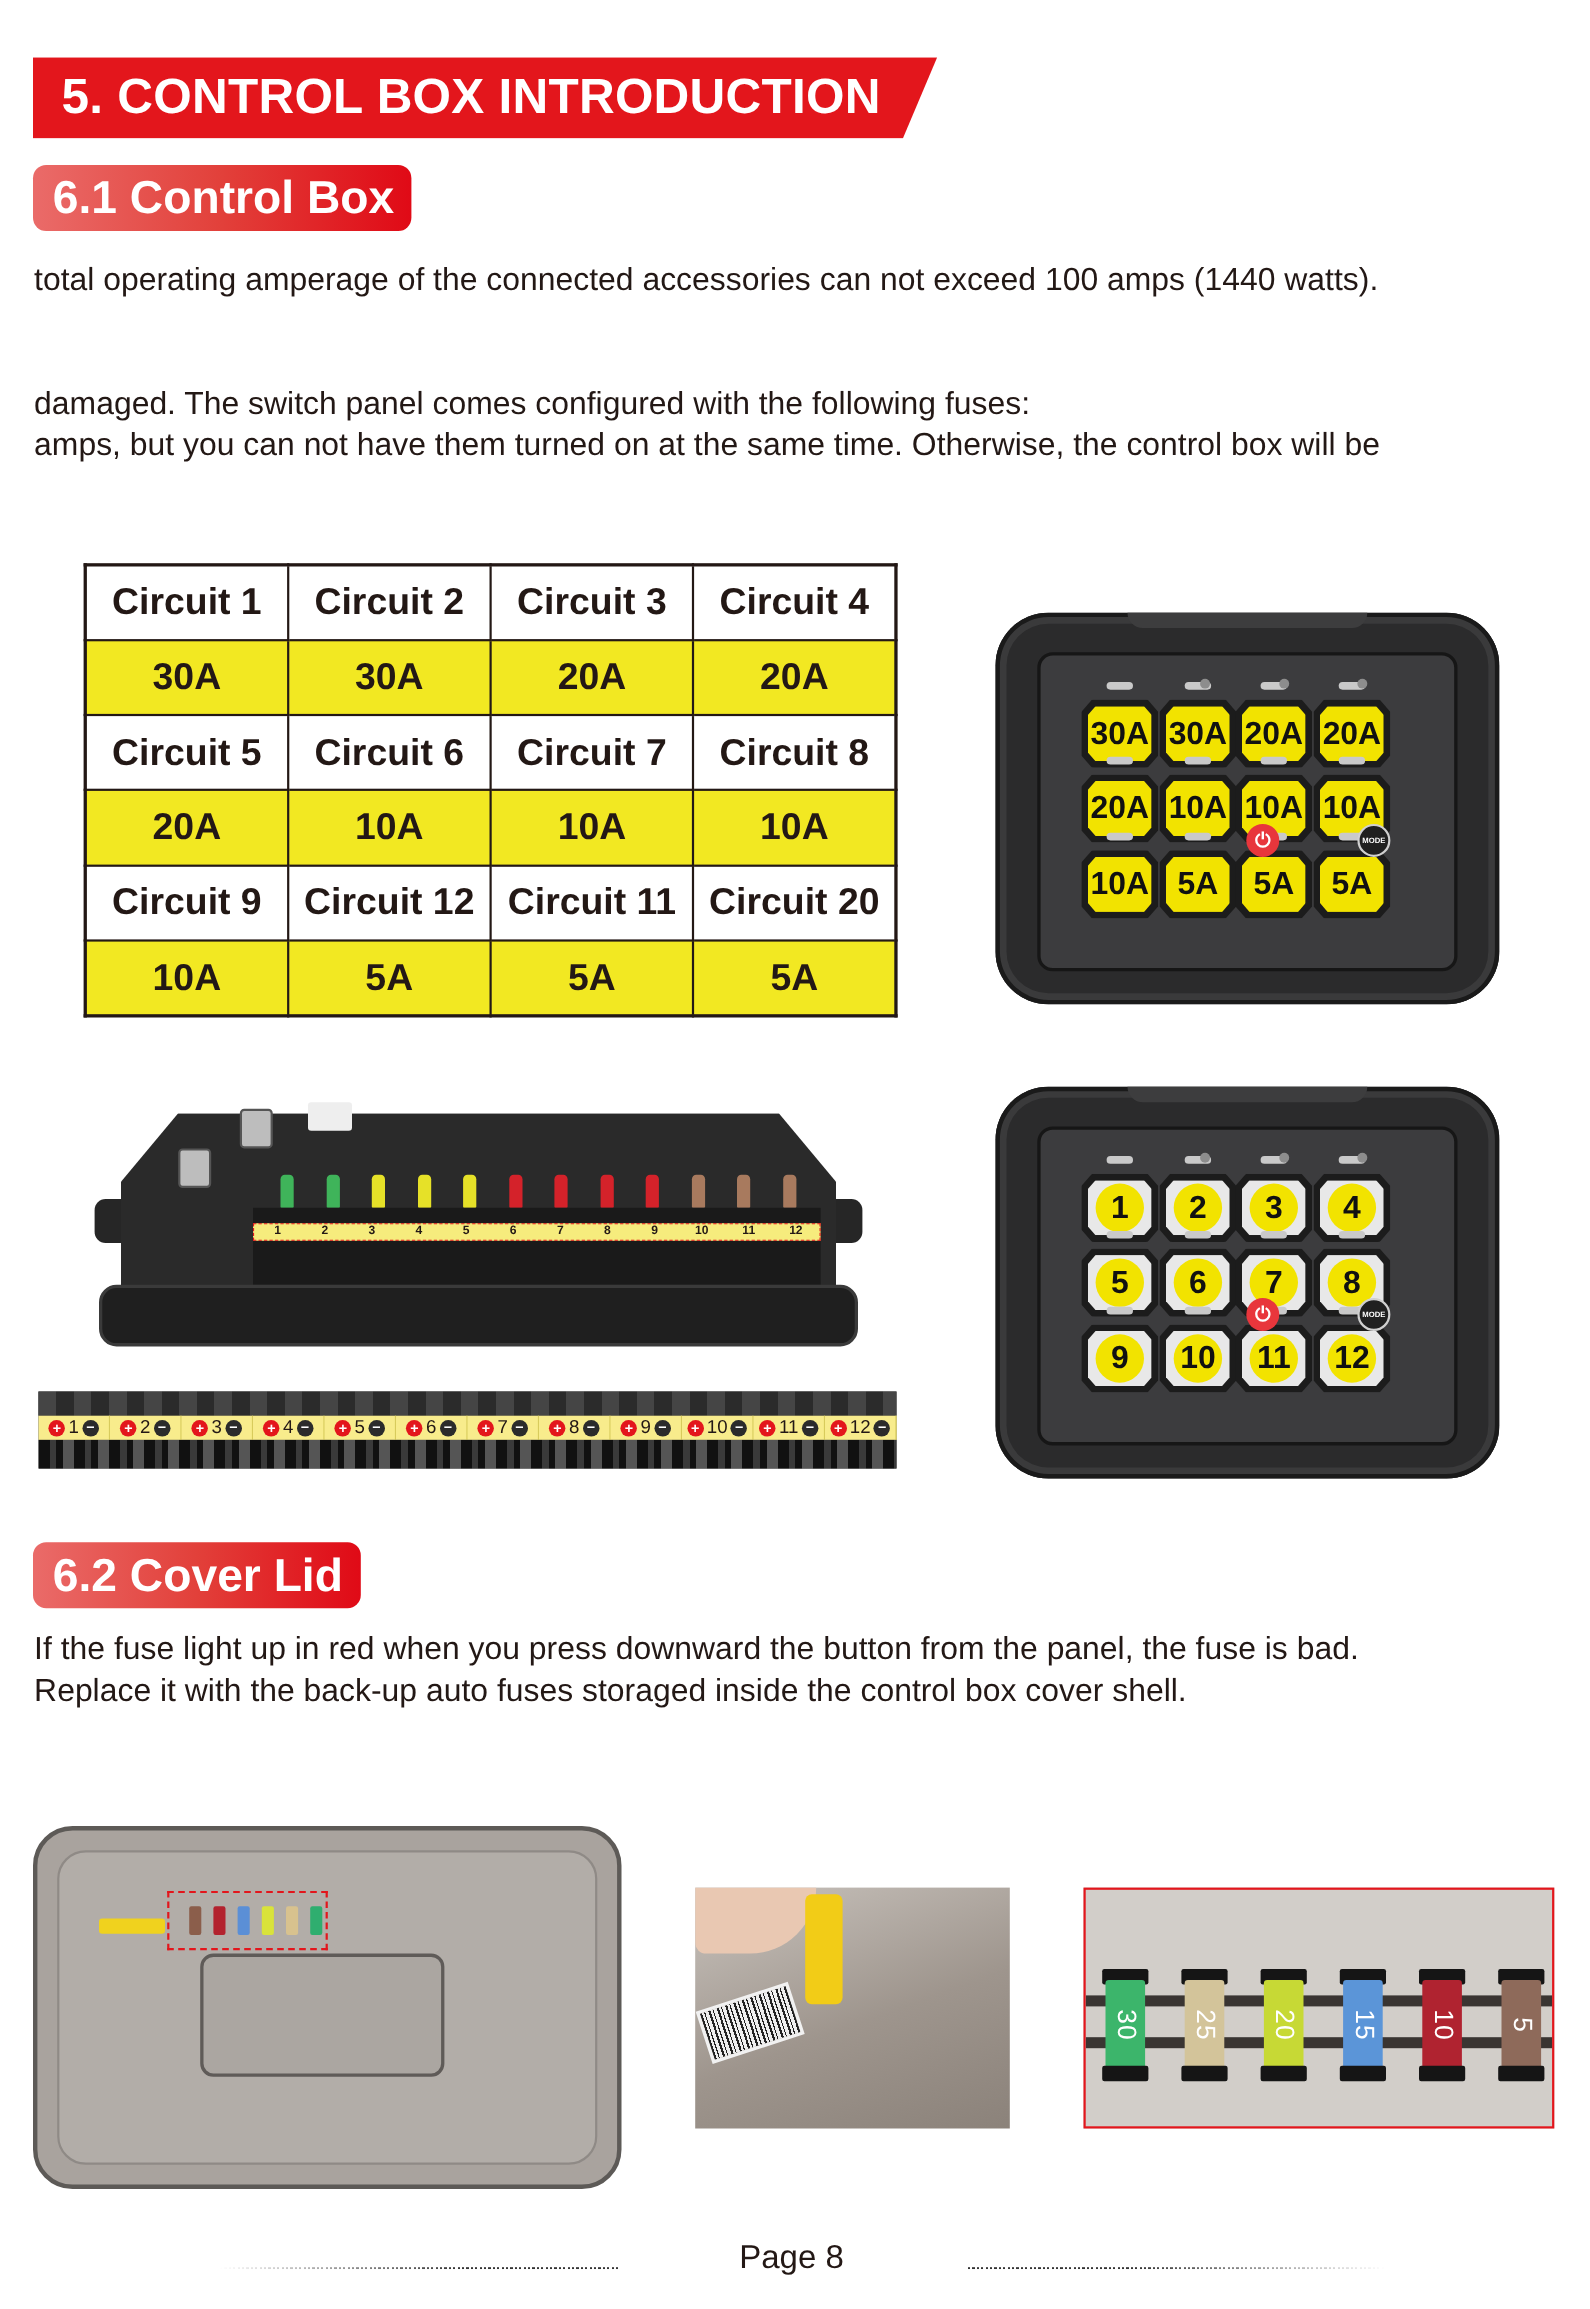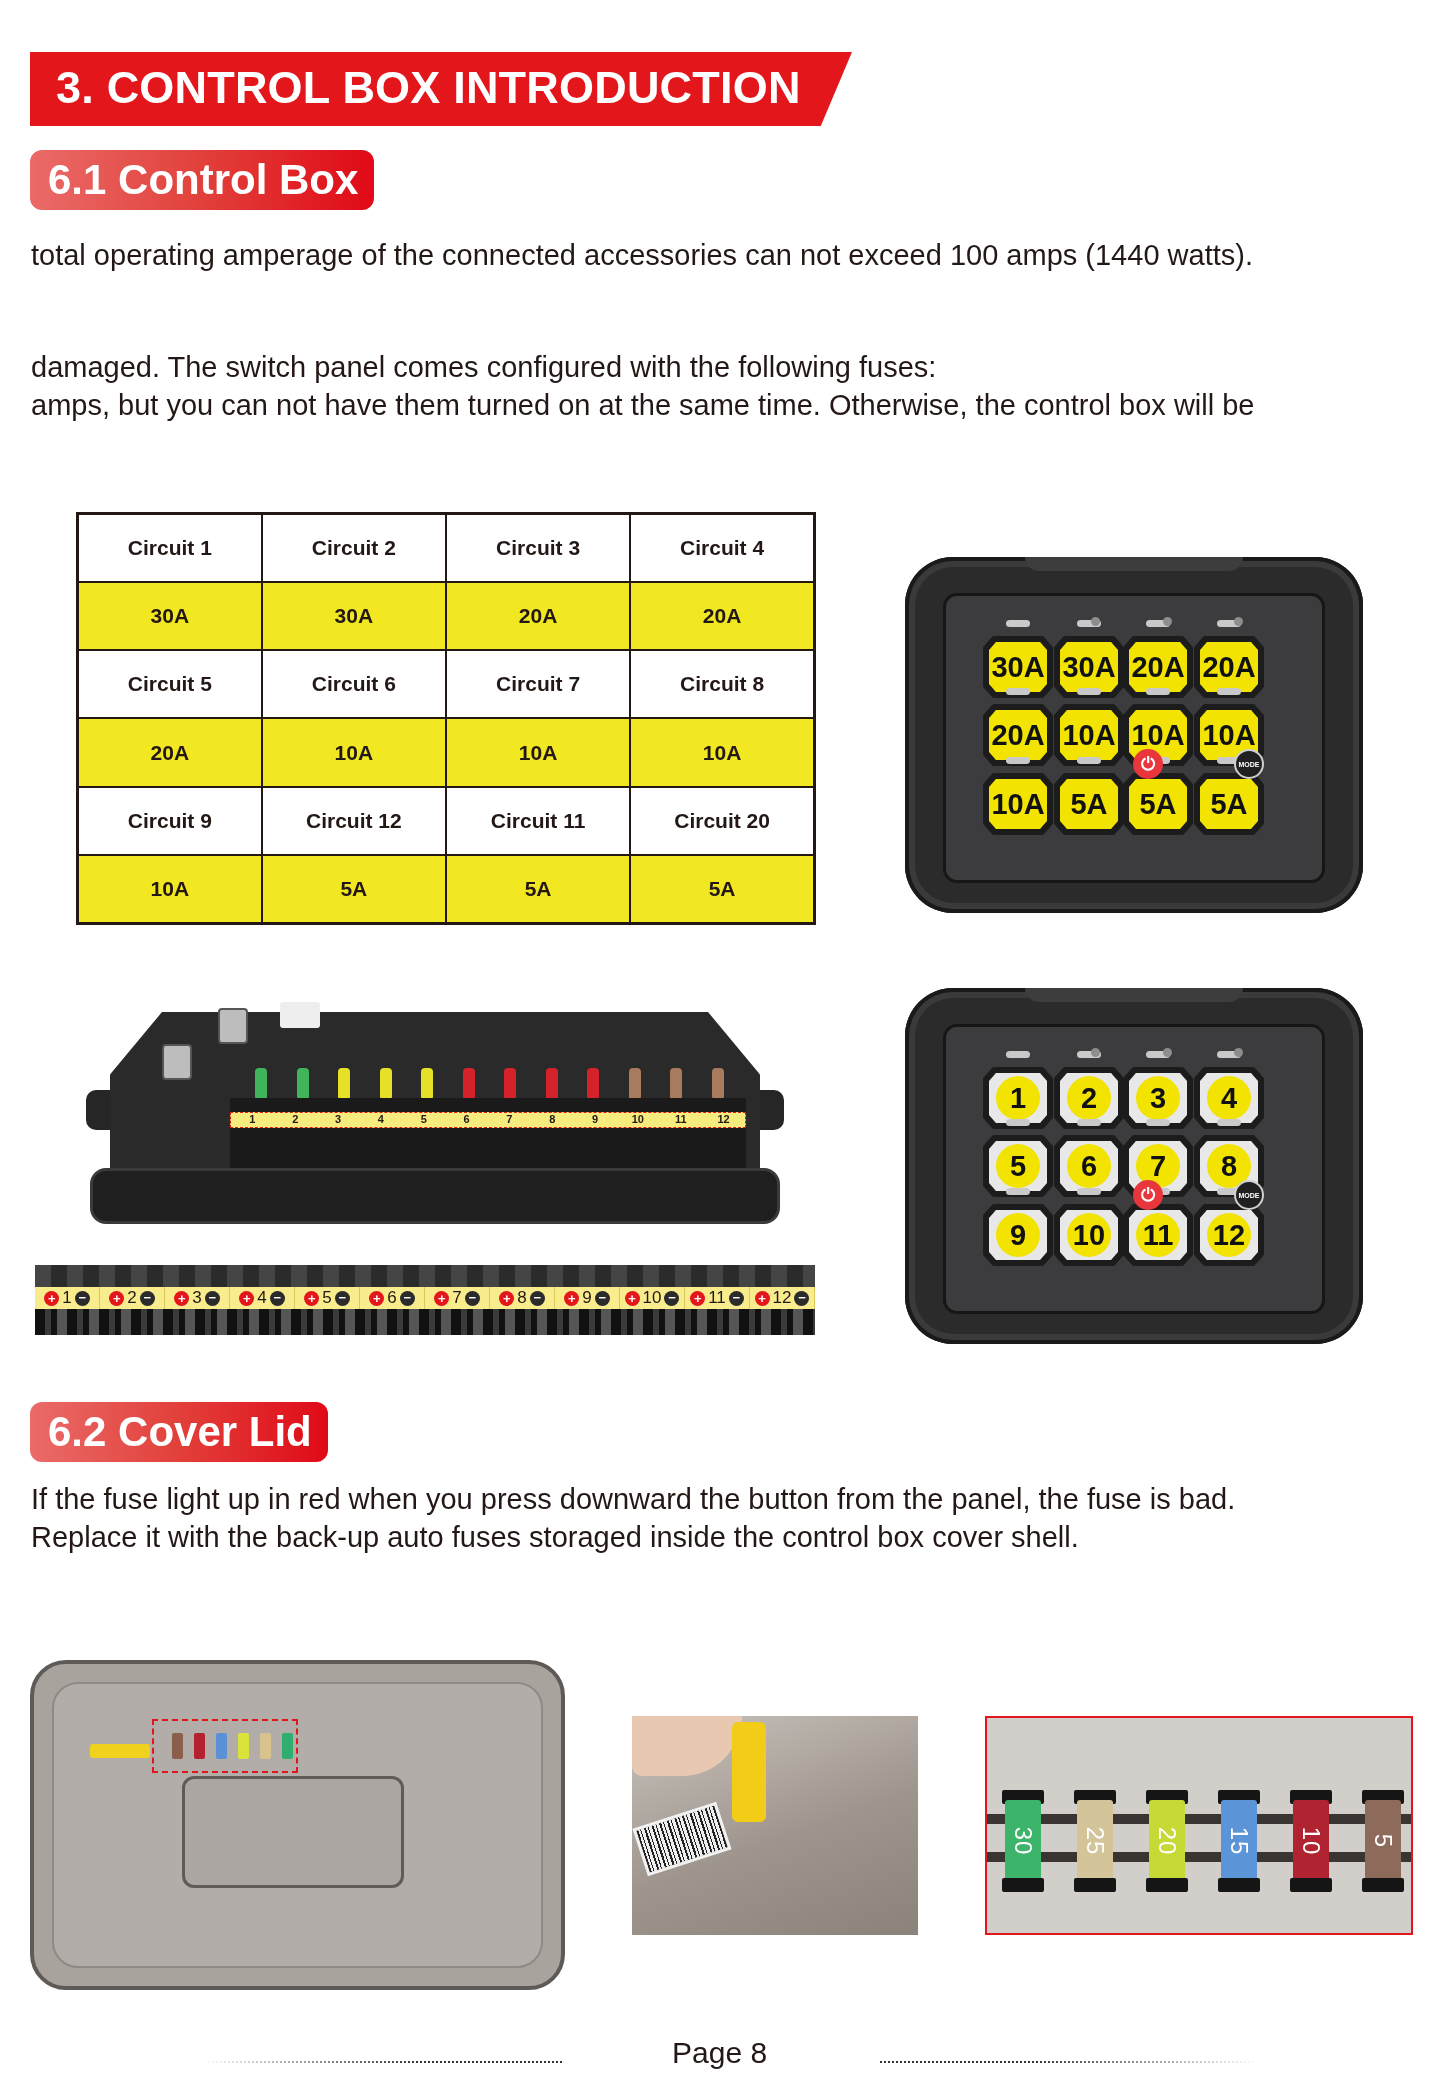--- a/index.html
+++ b/index.html
@@ -23,21 +23,21 @@
   }
   .para { position: absolute; left: 31px; font-size: 29px; line-height: 38px; color: #231815; white-space: nowrap; }
 
   
   .fuse-table {
     position: absolute; left: 76px; top: 512px; width: 740px; height: 413px;
     border: 3px solid #231815; border-collapse: collapse; table-layout: fixed;
   }
   .fuse-table td {
     border: 2px solid #231815; text-align: center; vertical-align: middle;
-    font-weight: bold; font-size: 21px; height: 68px; color: #231815;
+    font-weight: bold; font-size: 34px; height: 68px; color: #231815;
   }
   .fuse-table tr.hdr td { background: #ffffff; }
   .fuse-table tr.val td { background: #f2e822; }
 
   
   .panel {
     position: absolute; left: 905px; width: 458px; height: 356px;
     background: #2b2b2c; border-radius: 48px;
     box-shadow: inset 0 0 0 4px #1a1a1a, inset 0 0 0 10px #3a3a3b;
   }
@@ -179,21 +179,21 @@
     background: repeating-linear-gradient(90deg, #333 0 2px, transparent 2px 4px);
     -webkit-mask-image: linear-gradient(90deg, #000 40%, transparent);
             mask-image: linear-gradient(90deg, #000 40%, transparent);
   }
   .page-num { position: absolute; left: 672px; top: 2036px; font-size: 30px; color: #231815; }
 </style>
 </head>
 <body>
 
 <div class="banner"></div>
-<div class="banner-text">3. CONTROL BOX INTRODUCTION</div>
+<div class="banner-text">5. CONTROL BOX INTRODUCTION</div>
 
 <div class="subhead" style="top:150px;">6.1 Control Box</div>
 
 <div class="para" style="top:236px;">
   <div>total operating amperage of the connected accessories can not exceed 100 amps (1440 watts).</div>
 </div>
 <div class="para" style="top:348px;">
   <div>damaged. The switch panel comes configured with the following fuses:</div>
   <div>amps, but you can not have them turned on at the same time. Otherwise, the control box will be</div>
 </div>

